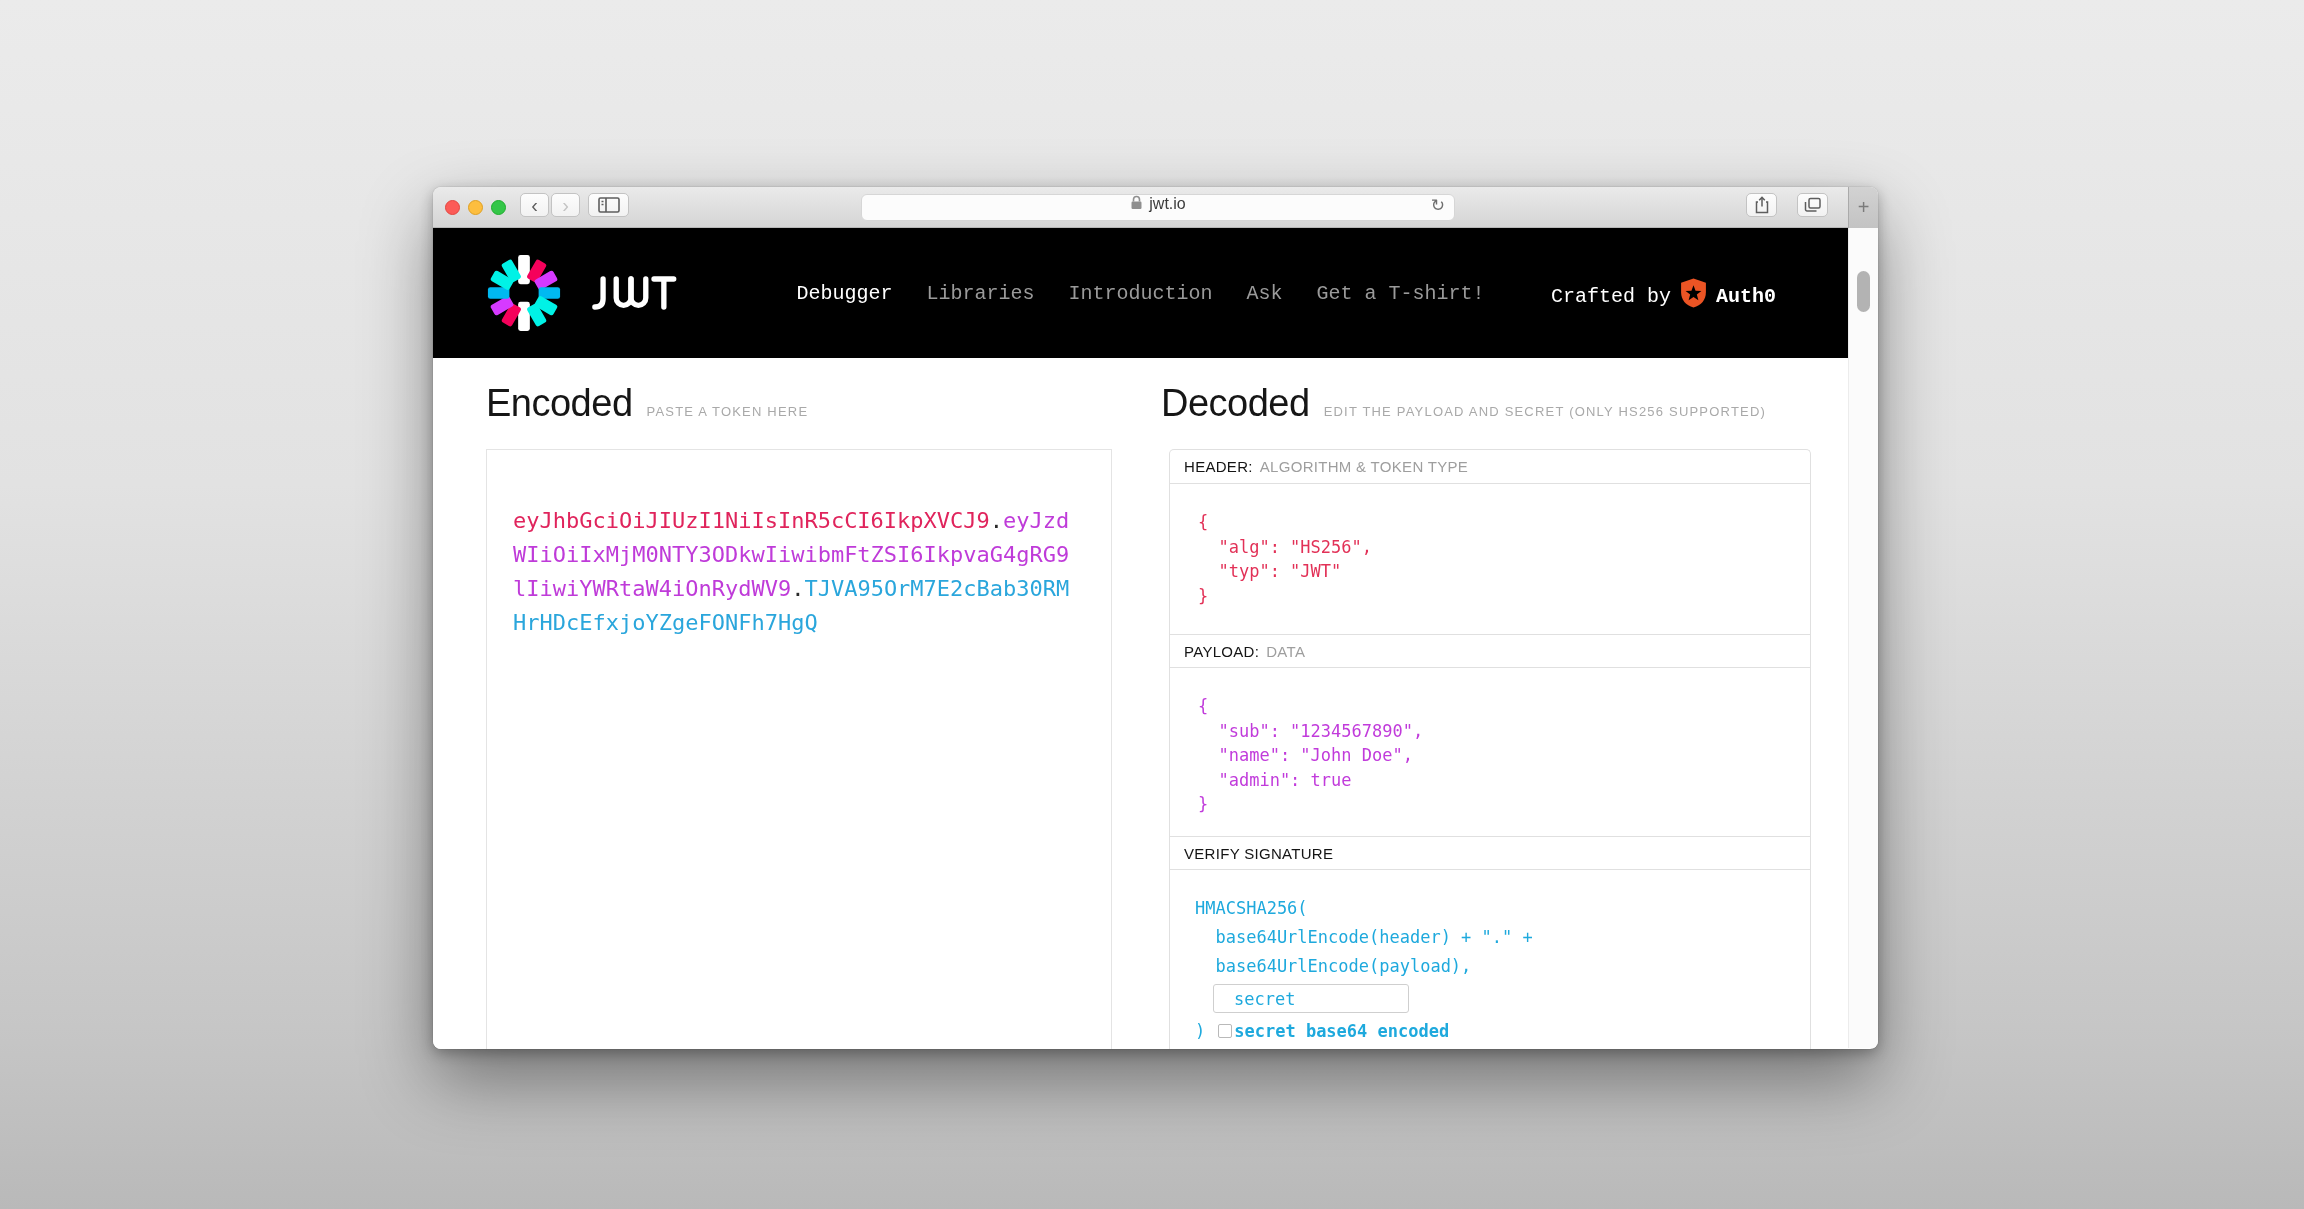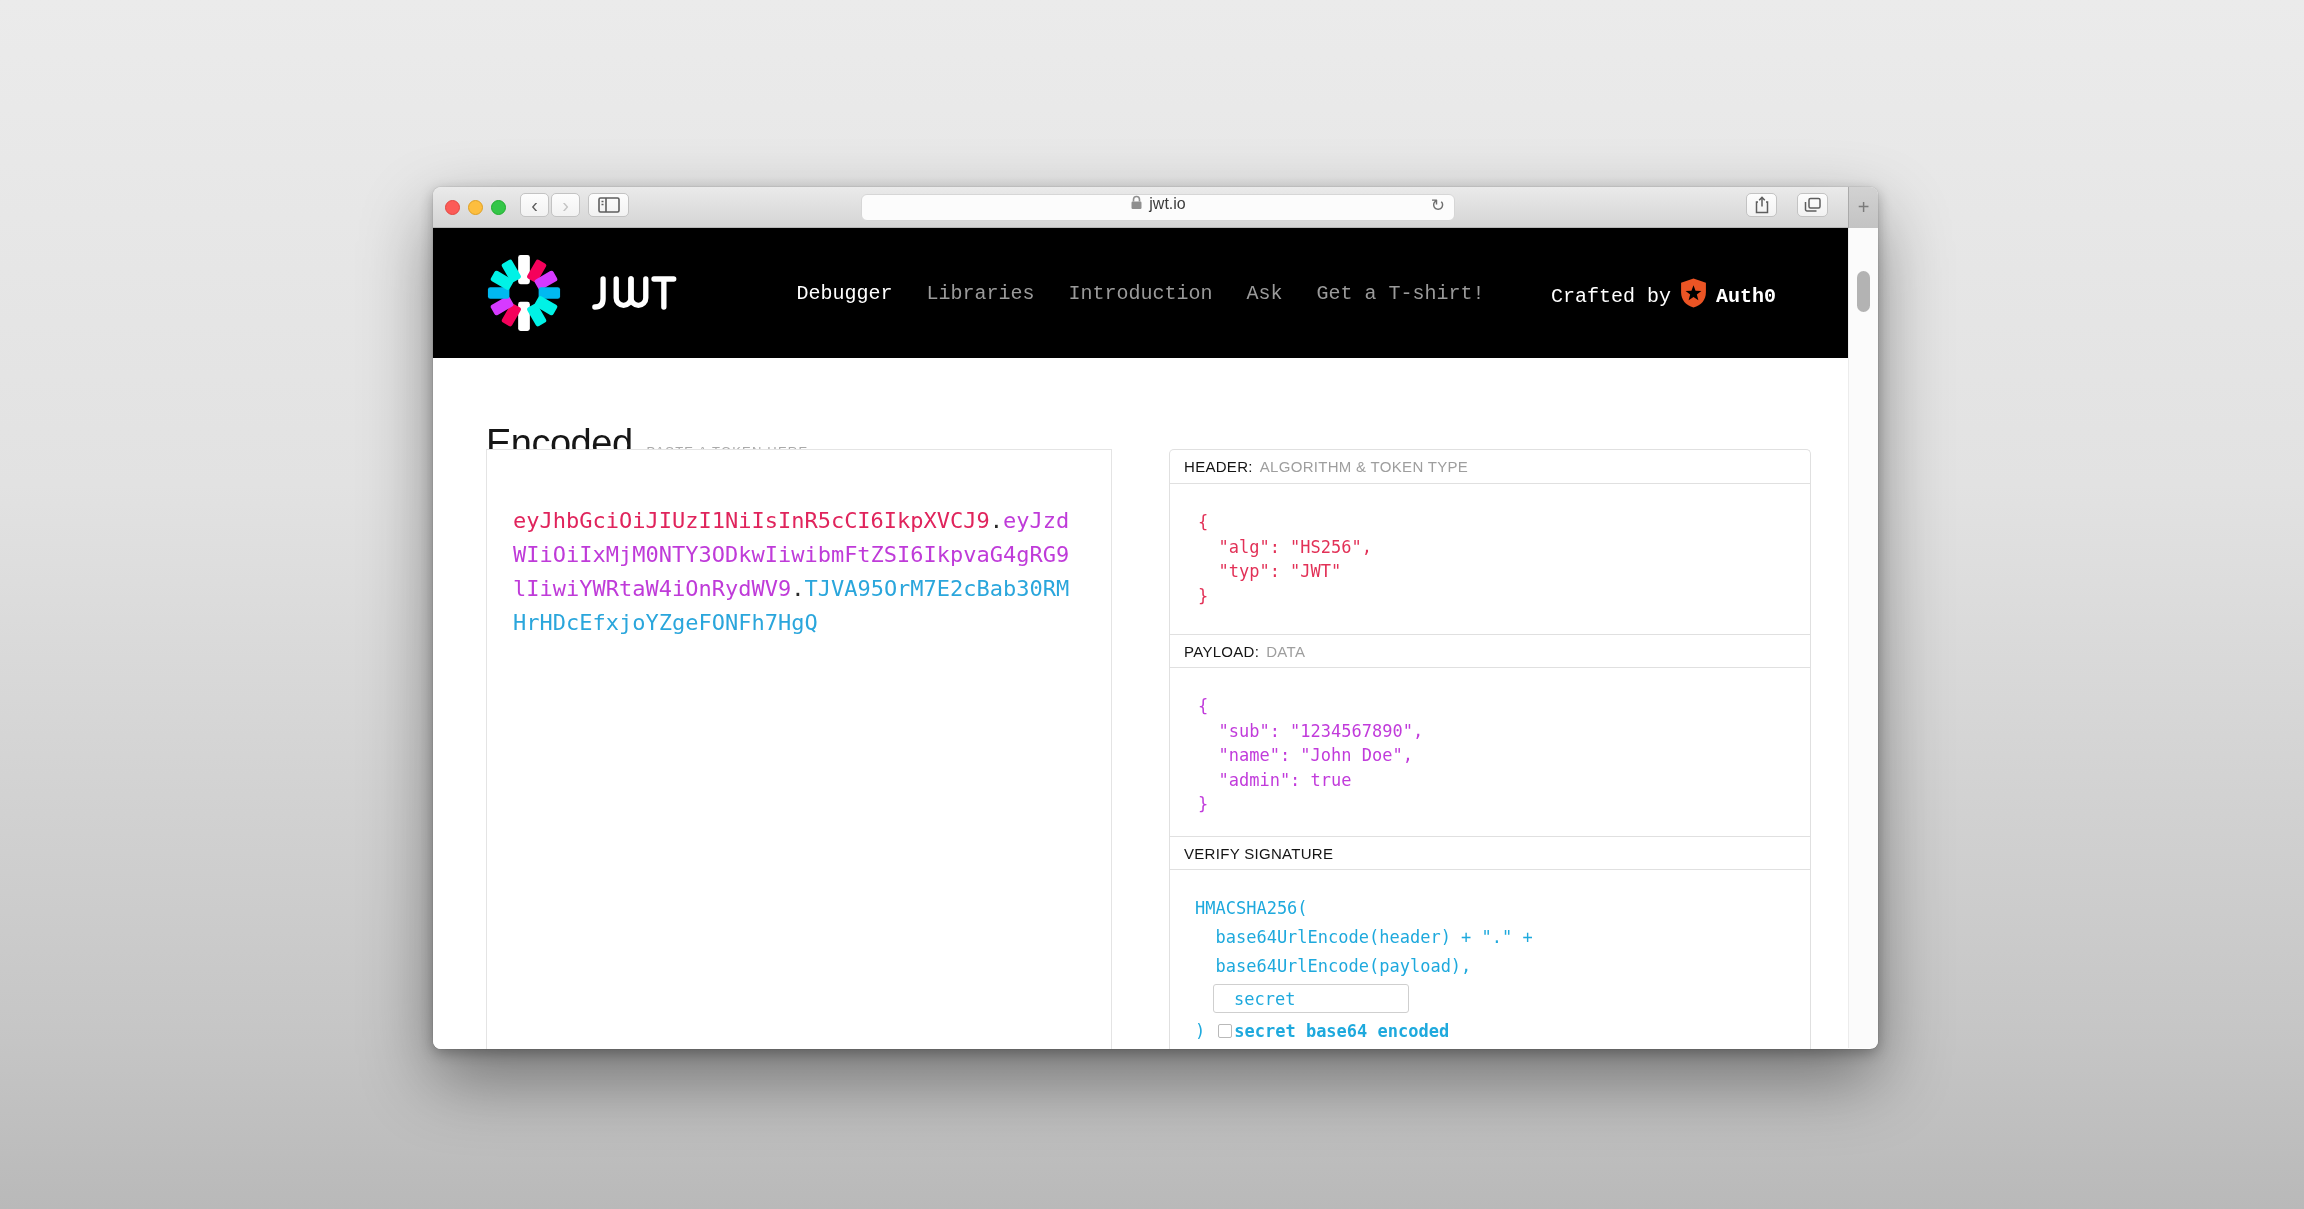--- a/index.html
+++ b/index.html
@@ -64,21 +64,21 @@
   .brand { display:flex; align-items:center; gap:22px; margin-left:52px; }
   .navlinks { position:absolute; left:50%; transform:translateX(-50%); display:flex; gap:34px; align-items:center; }
   .navlink { font-size:20px; color:#9a9a9a; text-decoration:none; cursor:pointer; }
   .navlink.active { color:#fff; }
   .crafted { position:absolute; right:72px; display:flex; align-items:flex-end; gap:9px; color:#fff; }
   .crafted .by { font-size:20px; font-weight:400; }
   .crafted .auth0 { font-size:20px; font-weight:700; }
 
   
   .content { position:relative; height:710px; background:#fff; }
-  .col-head { position:absolute; top:24px; display:flex; align-items:baseline; gap:14px;margin-top:40px; }
+  .col-head { position:absolute; top:24px; display:flex; align-items:baseline; gap:14px; }
   .col-title { font-size:38px; font-weight:400; color:#161616; letter-spacing:-0.5px; }
   .col-caption { font-size:13px; color:#a9a9a9; letter-spacing:1.2px; }
 
   .encoded-head { left:53px; }
   .tokenbox {
     position:absolute; left:53px; top:91px; width:626px; height:606px;
     border:1px solid #e4e4e4; background:#fff; padding:22px 0 0 26px;
   }
   .token {
     width:560px; font-family:"DejaVu Sans Mono", monospace; font-size:22px;
@@ -261,20 +261,24 @@
 
         <div class="col-head encoded-head">
           <span class="col-title">Encoded</span>
           <span class="col-caption">PASTE A TOKEN HERE</span>
         </div>
         <div class="tokenbox">
           <div class="token"><span class="tk-header">eyJhbGciOiJIUzI1NiIsInR5cCI6IkpXVCJ9</span><span class="tk-dot">.</span><span class="tk-payload">eyJzdWIiOiIxMjM0NTY3ODkwIiwibmFtZSI6IkpvaG4gRG9lIiwiYWRtaW4iOnRydWV9</span><span class="tk-dot">.</span><span class="tk-signature">TJVA95OrM7E2cBab30RMHrHDcEfxjoYZgeFONFh7HgQ</span></div>
         </div>
         <div class="next-stub"></div>
 
+        <div class="col-head decoded-head">
+          <span class="col-title">Decoded</span>
+          <span class="col-caption">EDIT THE PAYLOAD AND SECRET (ONLY HS256 SUPPORTED)</span>
+        </div>
 
         <div class="panel">
           <div class="sec-title">
             <span class="sec-label">HEADER:</span>
             <span class="sec-sublabel">ALGORITHM &amp; TOKEN TYPE</span>
           </div>
           <div class="sec-content">
             <pre class="json json-header">{
   "alg": "HS256",
   "typ": "JWT"

